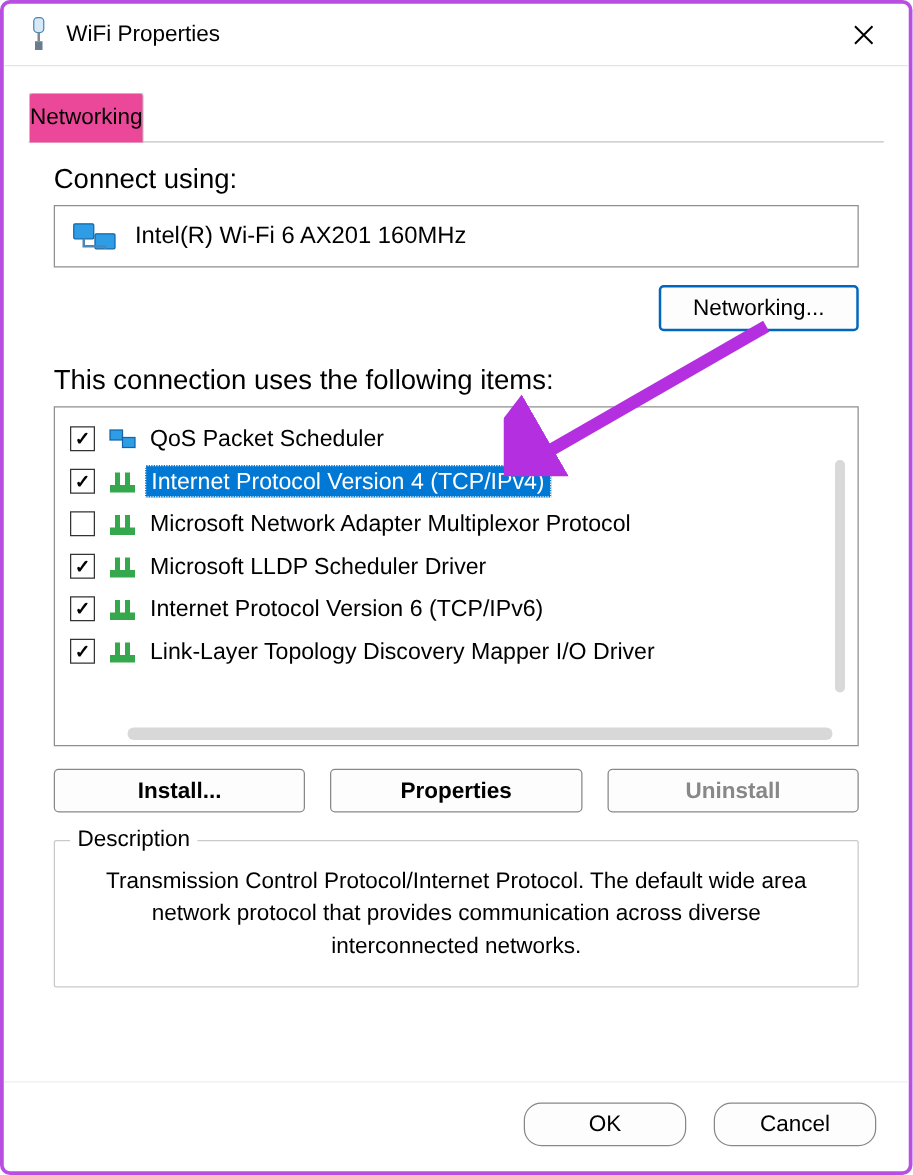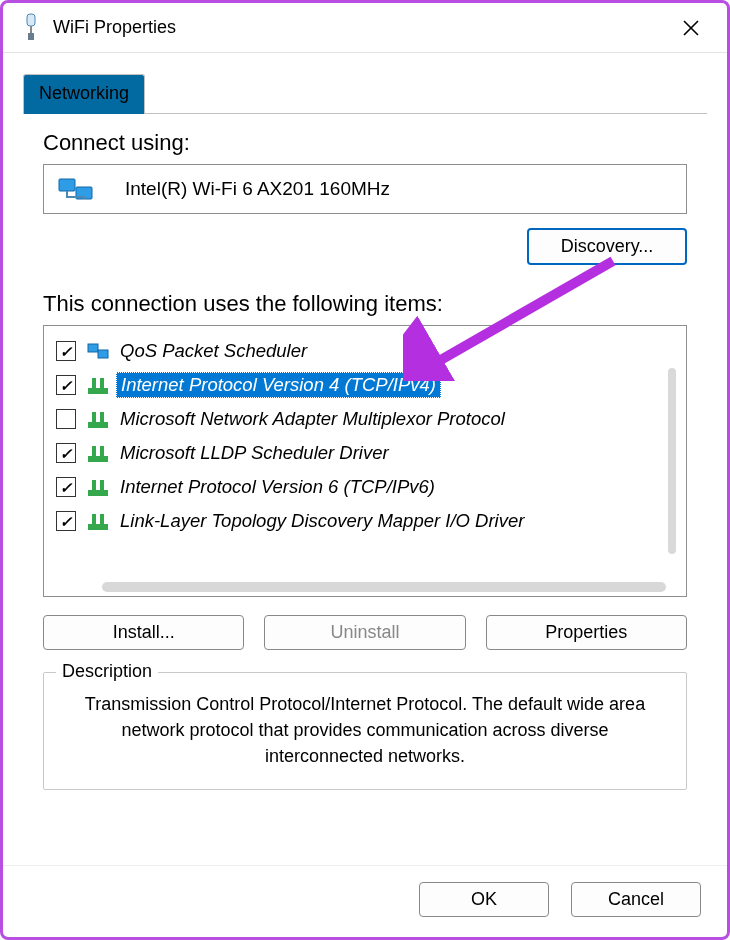--- a/index.html
+++ b/index.html
@@ -26,38 +26,37 @@
     width: 40px; height: 40px; display:flex; align-items:center; justify-content:center;
     cursor: pointer;
   }
   .close-btn svg { width: 18px; height: 18px; }
   .tabstrip {
     margin: 20px 20px 0 20px;
     border-bottom: 1px solid #c1c1c1;
     display: flex;
   }
   .tab {
-    padding: 8px 15px 10px;
+    padding: 8px 0 10px;
     border: 1px solid #c1c1c1;
     border-bottom: none;
     border-top-left-radius: 3px;
     border-top-right-radius: 3px;
-    background: #0369a1;
+    background: #ec4899;
     position: relative;
     top: 1px;
     font-size: 18px;
   }
   .content { padding: 16px 40px 0 40px; flex: 1; }
   .label { font-size: 22px; color: #000; margin-bottom: 8px; }
   .adapter-box {
     border: 1px solid #8e8e8e;
     padding: 10px 14px;
     display:flex; align-items:center;
     margin-bottom: 14px;
-    gap: 17px;
   }
   .adapter-icon { width: 36px; height: 28px; margin-right: 14px; }
   .adapter-text { font-size: 19px; }
   .configure-row { display:flex; justify-content:flex-end; margin-bottom: 26px; }
   .btn {
     border: 1px solid #888;
     background: #fdfdfd;
     padding: 6px 0;
     font-size: 18px;
     text-align: center;
@@ -68,21 +67,21 @@
   .btn-highlight { border: 2px solid #0067c0; }
   .btn-disabled { color: #888; }
   .items-box {
     border: 1px solid #8e8e8e;
     height: 272px;
     padding: 8px 4px 8px 8px;
     position: relative;
     display: flex;
     margin-bottom: 18px;
   }
-  .items-list { flex:1; overflow:hidden;font-style:italic; }
+  .items-list { flex:1; overflow:hidden; }
   .item-row {
     display: flex; align-items: center; height: 34px; padding-left: 4px;
   }
   .chk {
     width: 20px; height: 20px;
     border: 1.5px solid #333;
     margin-right: 10px;
     display:flex; align-items:center; justify-content:center;
     background:#fff;
   }
@@ -98,39 +97,39 @@
     width: 8px; background: #d9d9d9; border-radius: 4px;
     margin: 34px 6px 34px 2px;
   }
   .scrollbar-h {
     position: absolute; left: 58px; right: 20px; bottom: 4px;
     height: 10px; background: #d8d8d8; border-radius: 5px;
   }
   .action-row {
     display: flex; gap: 20px; margin-bottom: 22px;
   }
-  .action-row .btn { flex:1; min-width:0; }
+  .action-row .btn { flex:1; min-width:0;font-weight:bold; }
   .desc-group {
     border: 1px solid #c9c9c9;
     border-radius: 2px;
     padding: 18px 18px 20px 18px;
     position: relative;
     margin-bottom: 8px;
   }
   .desc-legend {
     position: absolute; top: -12px; left: 12px;
     background: #fff; padding: 0 6px; font-size: 18px;
   }
   .desc-text { font-size: 18px; color: #000; line-height: 1.45; text-align: center; }
   .footer {
     display:flex; justify-content:flex-end; gap: 22px;
     padding: 16px 26px 20px;
     border-top: 1px solid #eee;
   }
-  .footer .btn { min-width: 130px; }
+  .footer .btn { min-width: 130px; border-radius: 14px; }
   .arrow {
     position: absolute;
     left: 400px; top: 238px; width: 230px; height: 140px;
     pointer-events: none;
   }
 </style>
 </head>
 <body>
 
 <div class="window">
@@ -156,21 +155,21 @@
     <div class="label">Connect using:</div>
     <div class="adapter-box">
       <svg class="adapter-icon" viewBox="0 0 36 28">
         <rect x="1" y="4" width="16" height="12" rx="1" fill="#2f9de5" stroke="#1166a8"></rect>
         <rect x="18" y="12" width="16" height="12" rx="1" fill="#2f9de5" stroke="#1166a8"></rect>
         <path d="M9 16 V22 H26 V24" stroke="#4a88b5" stroke-width="2" fill="none"></path>
       </svg>
       <span class="adapter-text">Intel(R) Wi-Fi 6 AX201 160MHz</span>
     </div>
     <div class="configure-row">
-      <div class="btn btn-highlight">Discovery...</div>
+      <div class="btn btn-highlight">Networking...</div>
     </div>
 
     <div class="label">This connection uses the following items:</div>
     <div class="items-box">
       <div class="items-list" id="items-list">
           <div class="item-row">
             <span class="chk checked"></span>
             <span class="item-icon"><svg viewBox="0 0 24 22">
                 <rect x="2" y="4" width="10" height="8" fill="#2f9de5" stroke="#1166a8"></rect>
                 <rect x="12" y="10" width="10" height="8" fill="#2f9de5" stroke="#1166a8"></rect>
@@ -222,22 +221,22 @@
               </svg></span>
             <span class="item-label">Link-Layer Topology Discovery Mapper I/O Driver</span>
           </div>
         </div>
       <div class="scrollbar-v"></div>
       <div class="scrollbar-h"></div>
     </div>
 
     <div class="action-row">
       <div class="btn">Install...</div>
+      <div class="btn">Properties</div>
       <div class="btn btn-disabled">Uninstall</div>
-      <div class="btn">Properties</div>
     </div>
 
     <div class="desc-group">
       <div class="desc-legend">Description</div>
       <div class="desc-text">Transmission Control Protocol/Internet Protocol. The default wide area network protocol that provides communication across diverse interconnected networks.</div>
     </div>
   </div>
 
   <div class="footer">
     <div class="btn">OK</div>

